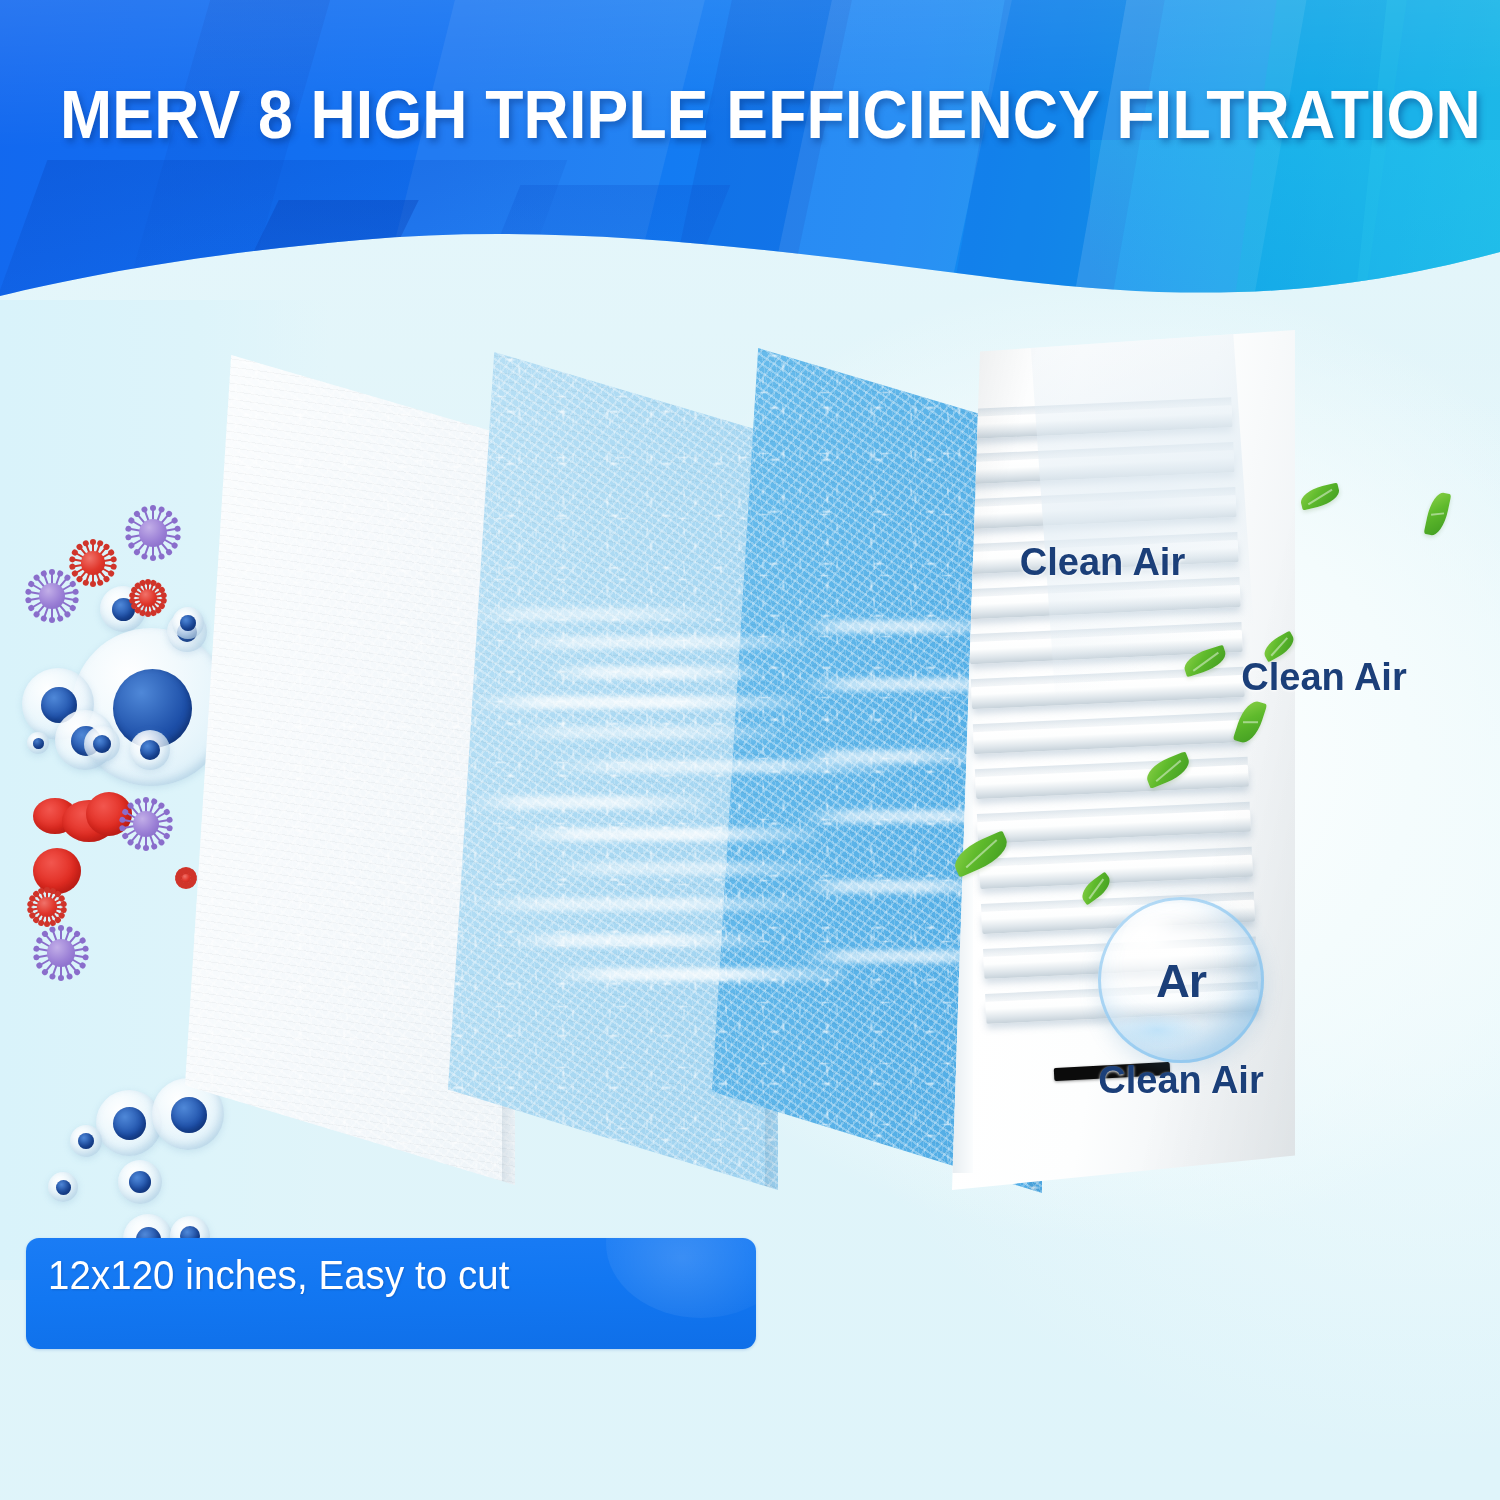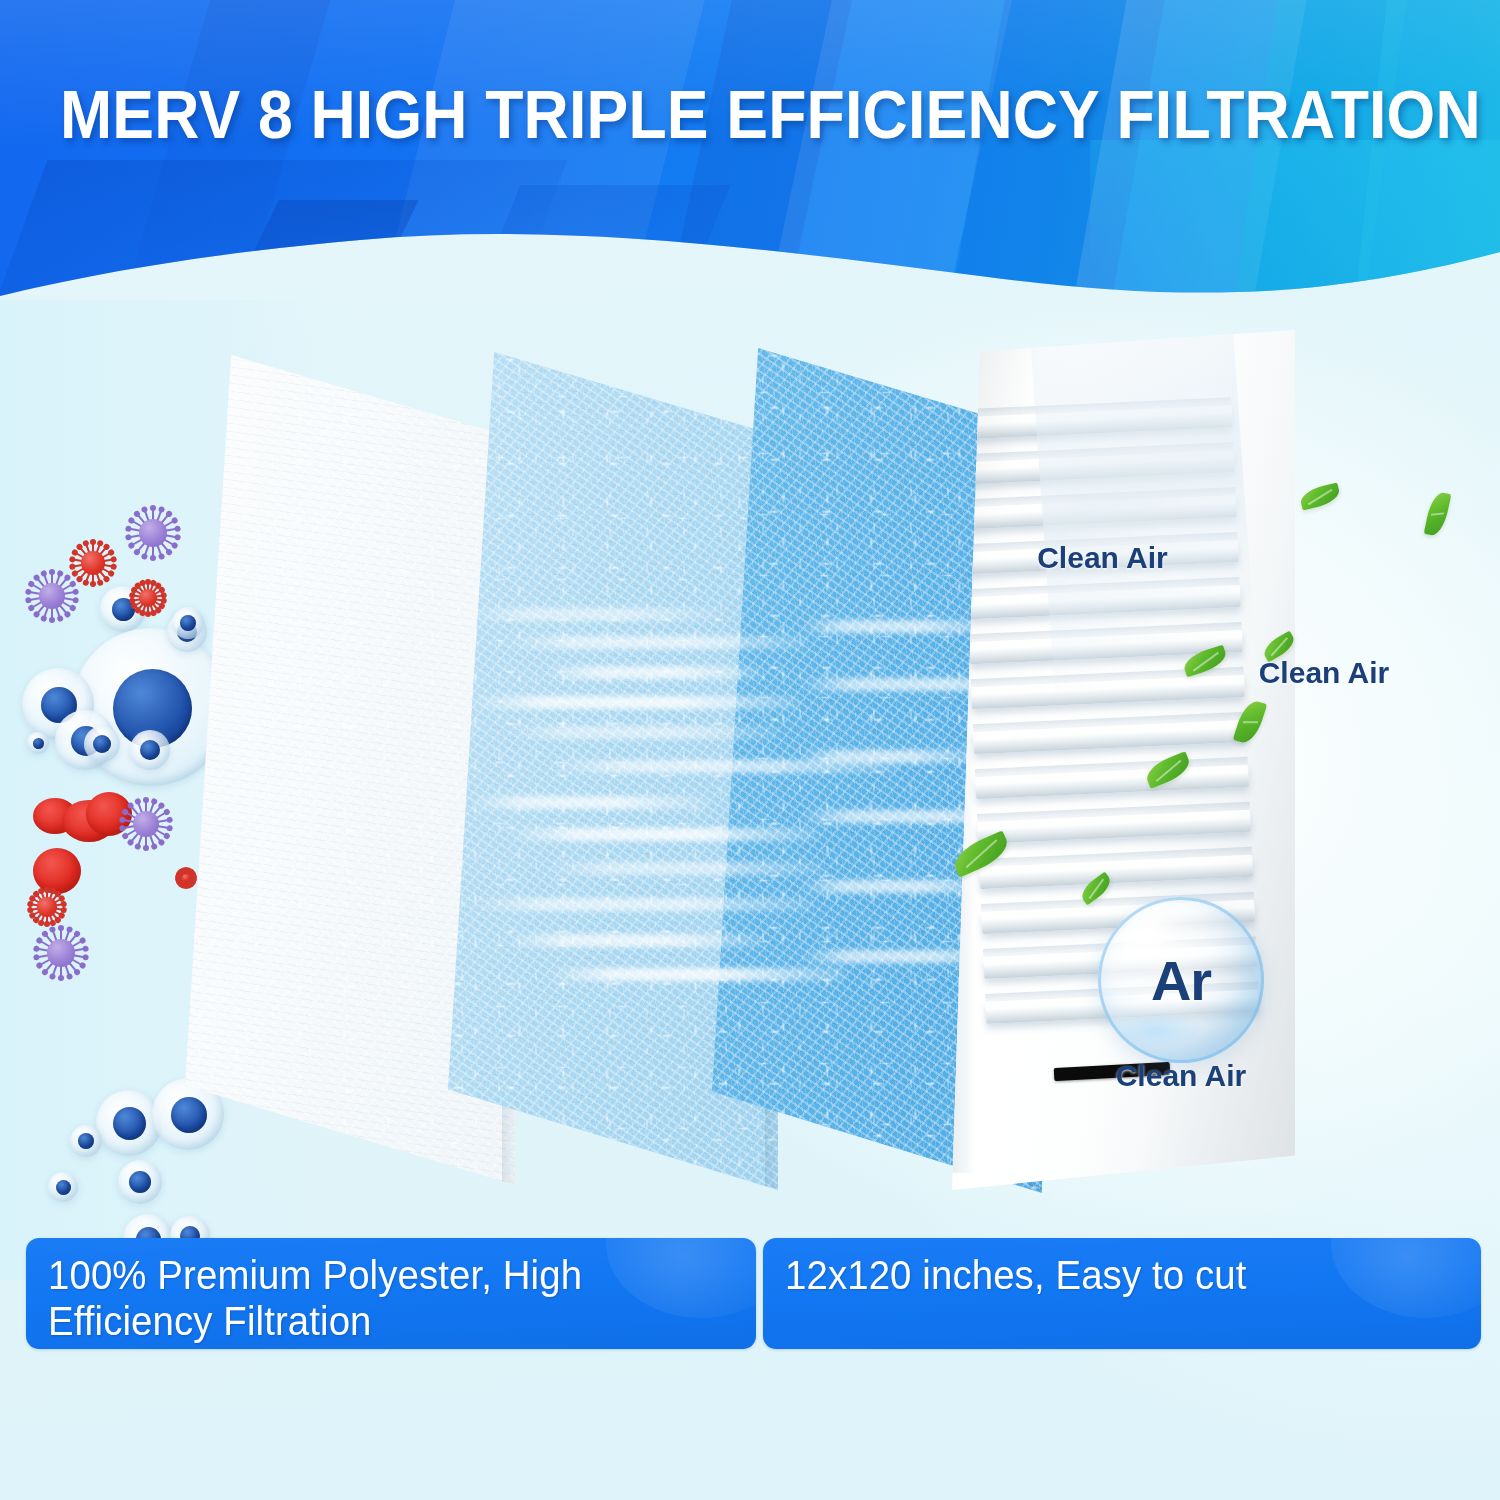--- a/index.html
+++ b/index.html
@@ -233,35 +233,35 @@
   }
   .bubble-label {
     position:relative; z-index:3;
     color:#1b3f79; font-weight:700;
     font-family: "Liberation Sans", sans-serif;
     letter-spacing:-1px;
     text-shadow: 0 1px 2px rgba(255,255,255,0.9);
   }
   .clean-air {
     margin-top:-4px;
-    color:#1b3f79; font-weight:700; font-size:30px;
+    color:#1b3f79; font-weight:700; font-size:38px;
     font-family: "Liberation Sans", sans-serif;
     text-shadow: 0 1px 3px rgba(255,255,255,0.95);
     white-space:nowrap;
   }
 
   #bub-n2 { left:1010px; top:545px; width:185px; }
   #bub-n2 .bubble { width:185px; height:185px; }
   #bub-n2 .bubble-label { font-size:62px; }
   #bub-o2 { left:1238px; top:660px; width:172px; }
   #bub-o2 .bubble { width:172px; height:172px; }
   #bub-o2 .bubble-label { font-size:60px; }
   #bub-ar { left:1098px; top:897px; width:166px; }
   #bub-ar .bubble { width:166px; height:166px; }
-  #bub-ar .bubble-label { font-size:56px; }
+  #bub-ar .bubble-label { font-size:47px; }
 
   
   .leaf {
     position:absolute; z-index:15;
     border-radius: 62% 8% 62% 8%;
     background: linear-gradient(140deg, #8ed24a 0%, #5fba2c 42%, #3f9b20 100%);
     box-shadow: 0 2px 4px rgba(60,110,30,0.18);
   }
   .leaf::after {
     content:""; position:absolute; left:16%; top:48%; width:70%; height:1.6px;
@@ -615,23 +615,19 @@
   </div>
 
   <div class="bubble-group" id="bub-ar">
     <div class="bubble">
       <span class="bubble-label">Ar</span>
     </div>
     <div class="clean-air">Clean Air</div>
   </div>
 
   <div class="features">
-    <div class="fbox">
-      <div class="fbox-gloss"></div>
-      <div class="fbox-text">100% Premium Polyester, High Efficiency Filtration</div>
-    </div>
     <div class="fbox mid">
       <div class="fbox-gloss"></div>
       <div class="fbox-text">12x120 inches, Easy to cut</div>
     </div>
   </div>
 
 </div>
 
 </body></html>

